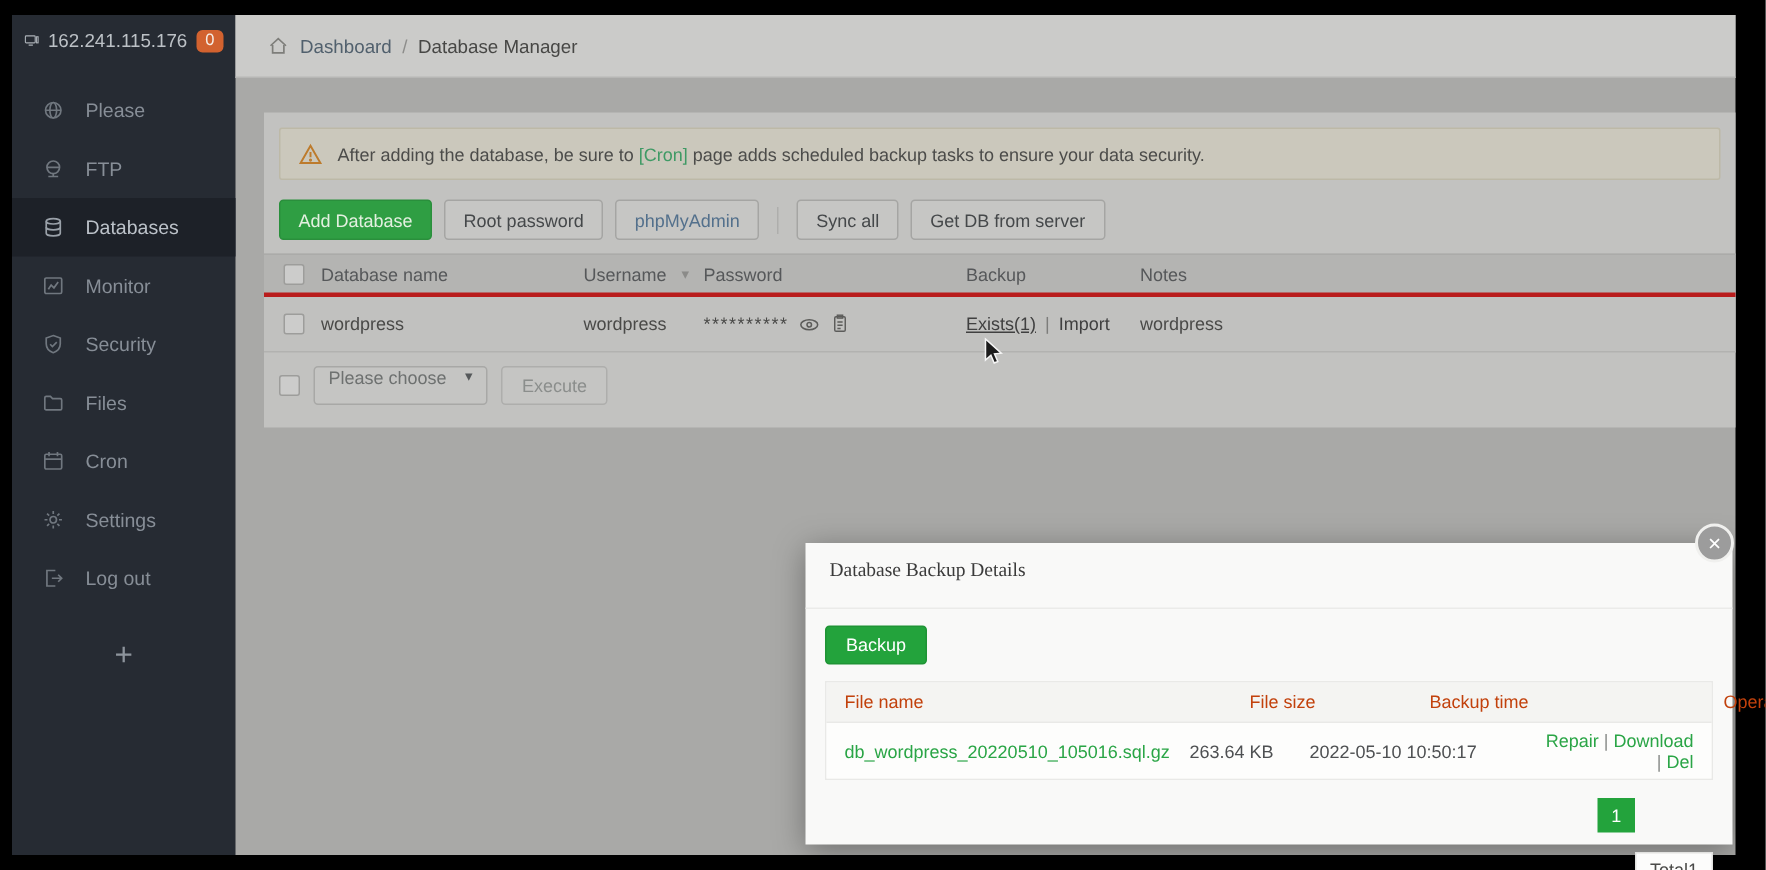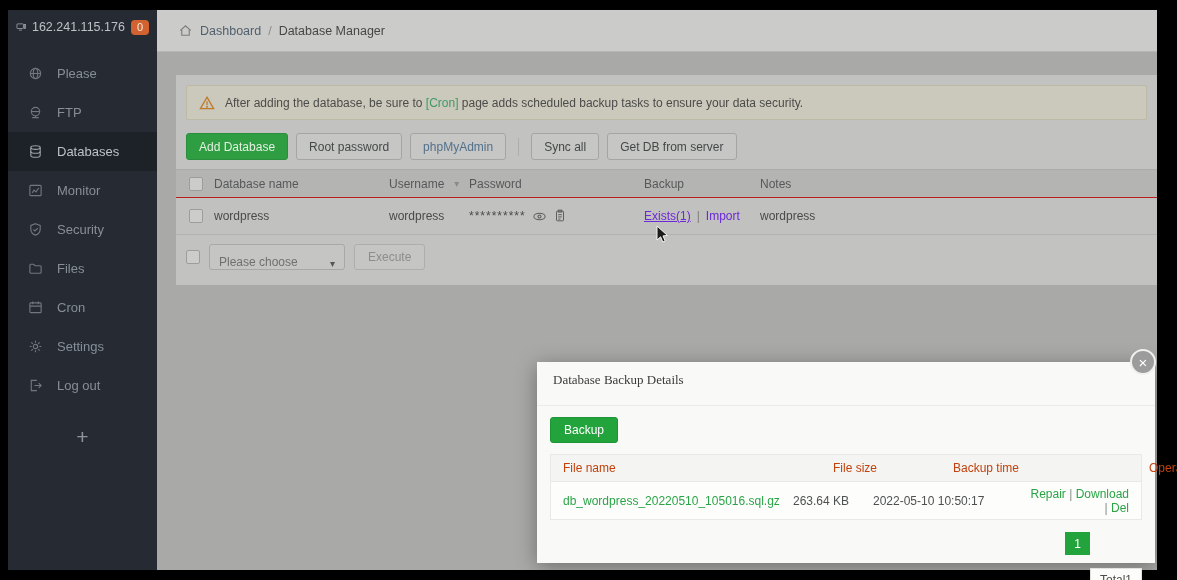--- a/index.html
+++ b/index.html
@@ -39,33 +39,33 @@
   .warn-link { color:#3f9a65; }
 
   .toolbar { display:flex; align-items:center; gap:8px; margin:13px 10px 0; }
   .btn { height:27px; padding:0 12px; font-size:12px; display:inline-flex; align-items:center; border-radius:3px; cursor:pointer; white-space:nowrap; }
   .btn-green { background:#2f9e43; border:1px solid #2a8f3c; color:#e3f0e0; }
   .btn-plain { background:#c6c6c4; border:1px solid #a5a5a3; color:#45484a; }
   .btn-php  { color:#53708c; }
   .tb-sep { width:1px; height:18px; background:#aeaeac; margin:0 4px; }
 
   .grid6 { display:grid; grid-template-columns:30px 175px 80px 175px 116px 1fr; align-items:center; }
-  .thead { margin-top:9px; background:#b4b4b2; height:29px; color:#56585a; font-size:12px; border-top:1px solid #ababa9; border-bottom:1px solid #b91c1c; }
+  .thead { margin-top:9px; background:#b4b4b2; height:29px; color:#56585a; font-size:12px; border-top:1px solid #ababa9; border-bottom:3px solid #b91c1c; }
   .trow  { height:37px; background:#c1c1bf; color:#4a4a48; font-size:12px; border-bottom:1px solid #b2b2b0; }
   .cell { padding-left:8px; display:flex; align-items:center; gap:6px; }
   .cell-cb { padding-left:13px; }
   .checkbox { width:14px; height:14px; background:#cccccb; border:1px solid #9d9d9b; border-radius:2px; cursor:pointer; }
   .sort-caret { color:#8b8b89; font-size:10px; margin-left:4px; }
   .pw-icons svg { stroke:#5c5c5a; fill:none; stroke-width:1.1; cursor:pointer; }
-  .glink { color:#6d28d9; cursor:pointer; }
+  .glink { color:#404040; cursor:pointer; }
   .glink.u { text-decoration:underline; }
   .gsep { color:#7d7d7b; }
 
   .bulk-row { display:flex; align-items:center; gap:9px; margin:9px 10px; }
-  .select-box { width:136px; height:26px; background:#c5c5c3; border:1px solid #a8a8a6; border-radius:3px; display:flex; align-items:flex-end; justify-content:space-between; padding:0 9px; color:#6e7170; font-size:12px; cursor:pointer; }
+  .select-box { width:116px; height:26px; background:#c5c5c3; border:1px solid #a8a8a6; border-radius:3px; display:flex; align-items:flex-start; justify-content:space-between; padding:0 9px; color:#6e7170; font-size:12px; cursor:pointer; }
   .select-caret { color:#55585a; font-size:10px; }
   .exec-btn { height:26px; padding:12px 13px; background:#c5c5c3; border:1px solid #aeaeac; border-radius:3px; color:#8b8e8c; font-size:12px; display:inline-flex; align-items:center; cursor:pointer; }
 
   
   .modal { position:absolute; left:537px; top:362px; width:618px; height:201px; background:#f9f9f8; box-shadow:0 4px 20px rgba(0,0,0,.35); }
   .modal-close { position:absolute; right:-1px; top:-13px; width:26px; height:26px; border-radius:50%; background:#9c9c9c; border:2px solid #f0f0ee; color:#fff; font-size:15px; line-height:1; display:flex; align-items:center; justify-content:center; cursor:pointer; }
   .modal-title { height:44px; line-height:36px; padding-left:16px; font-size:13px; color:#3b3b3b; border-bottom:1px solid #ebebe9;font-family:Liberation Serif, serif; }
   .modal-body { padding:11px 13px 0; }
   .backup-btn { height:26px; padding:0 13px; background:#23a33c; border:1px solid #1f9435; border-radius:3px; color:#fff; font-size:12px; display:inline-flex; align-items:center; cursor:pointer; }
   .m-table { margin-top:11px; border:1px solid #e9e9e7; font-size:12px; }

